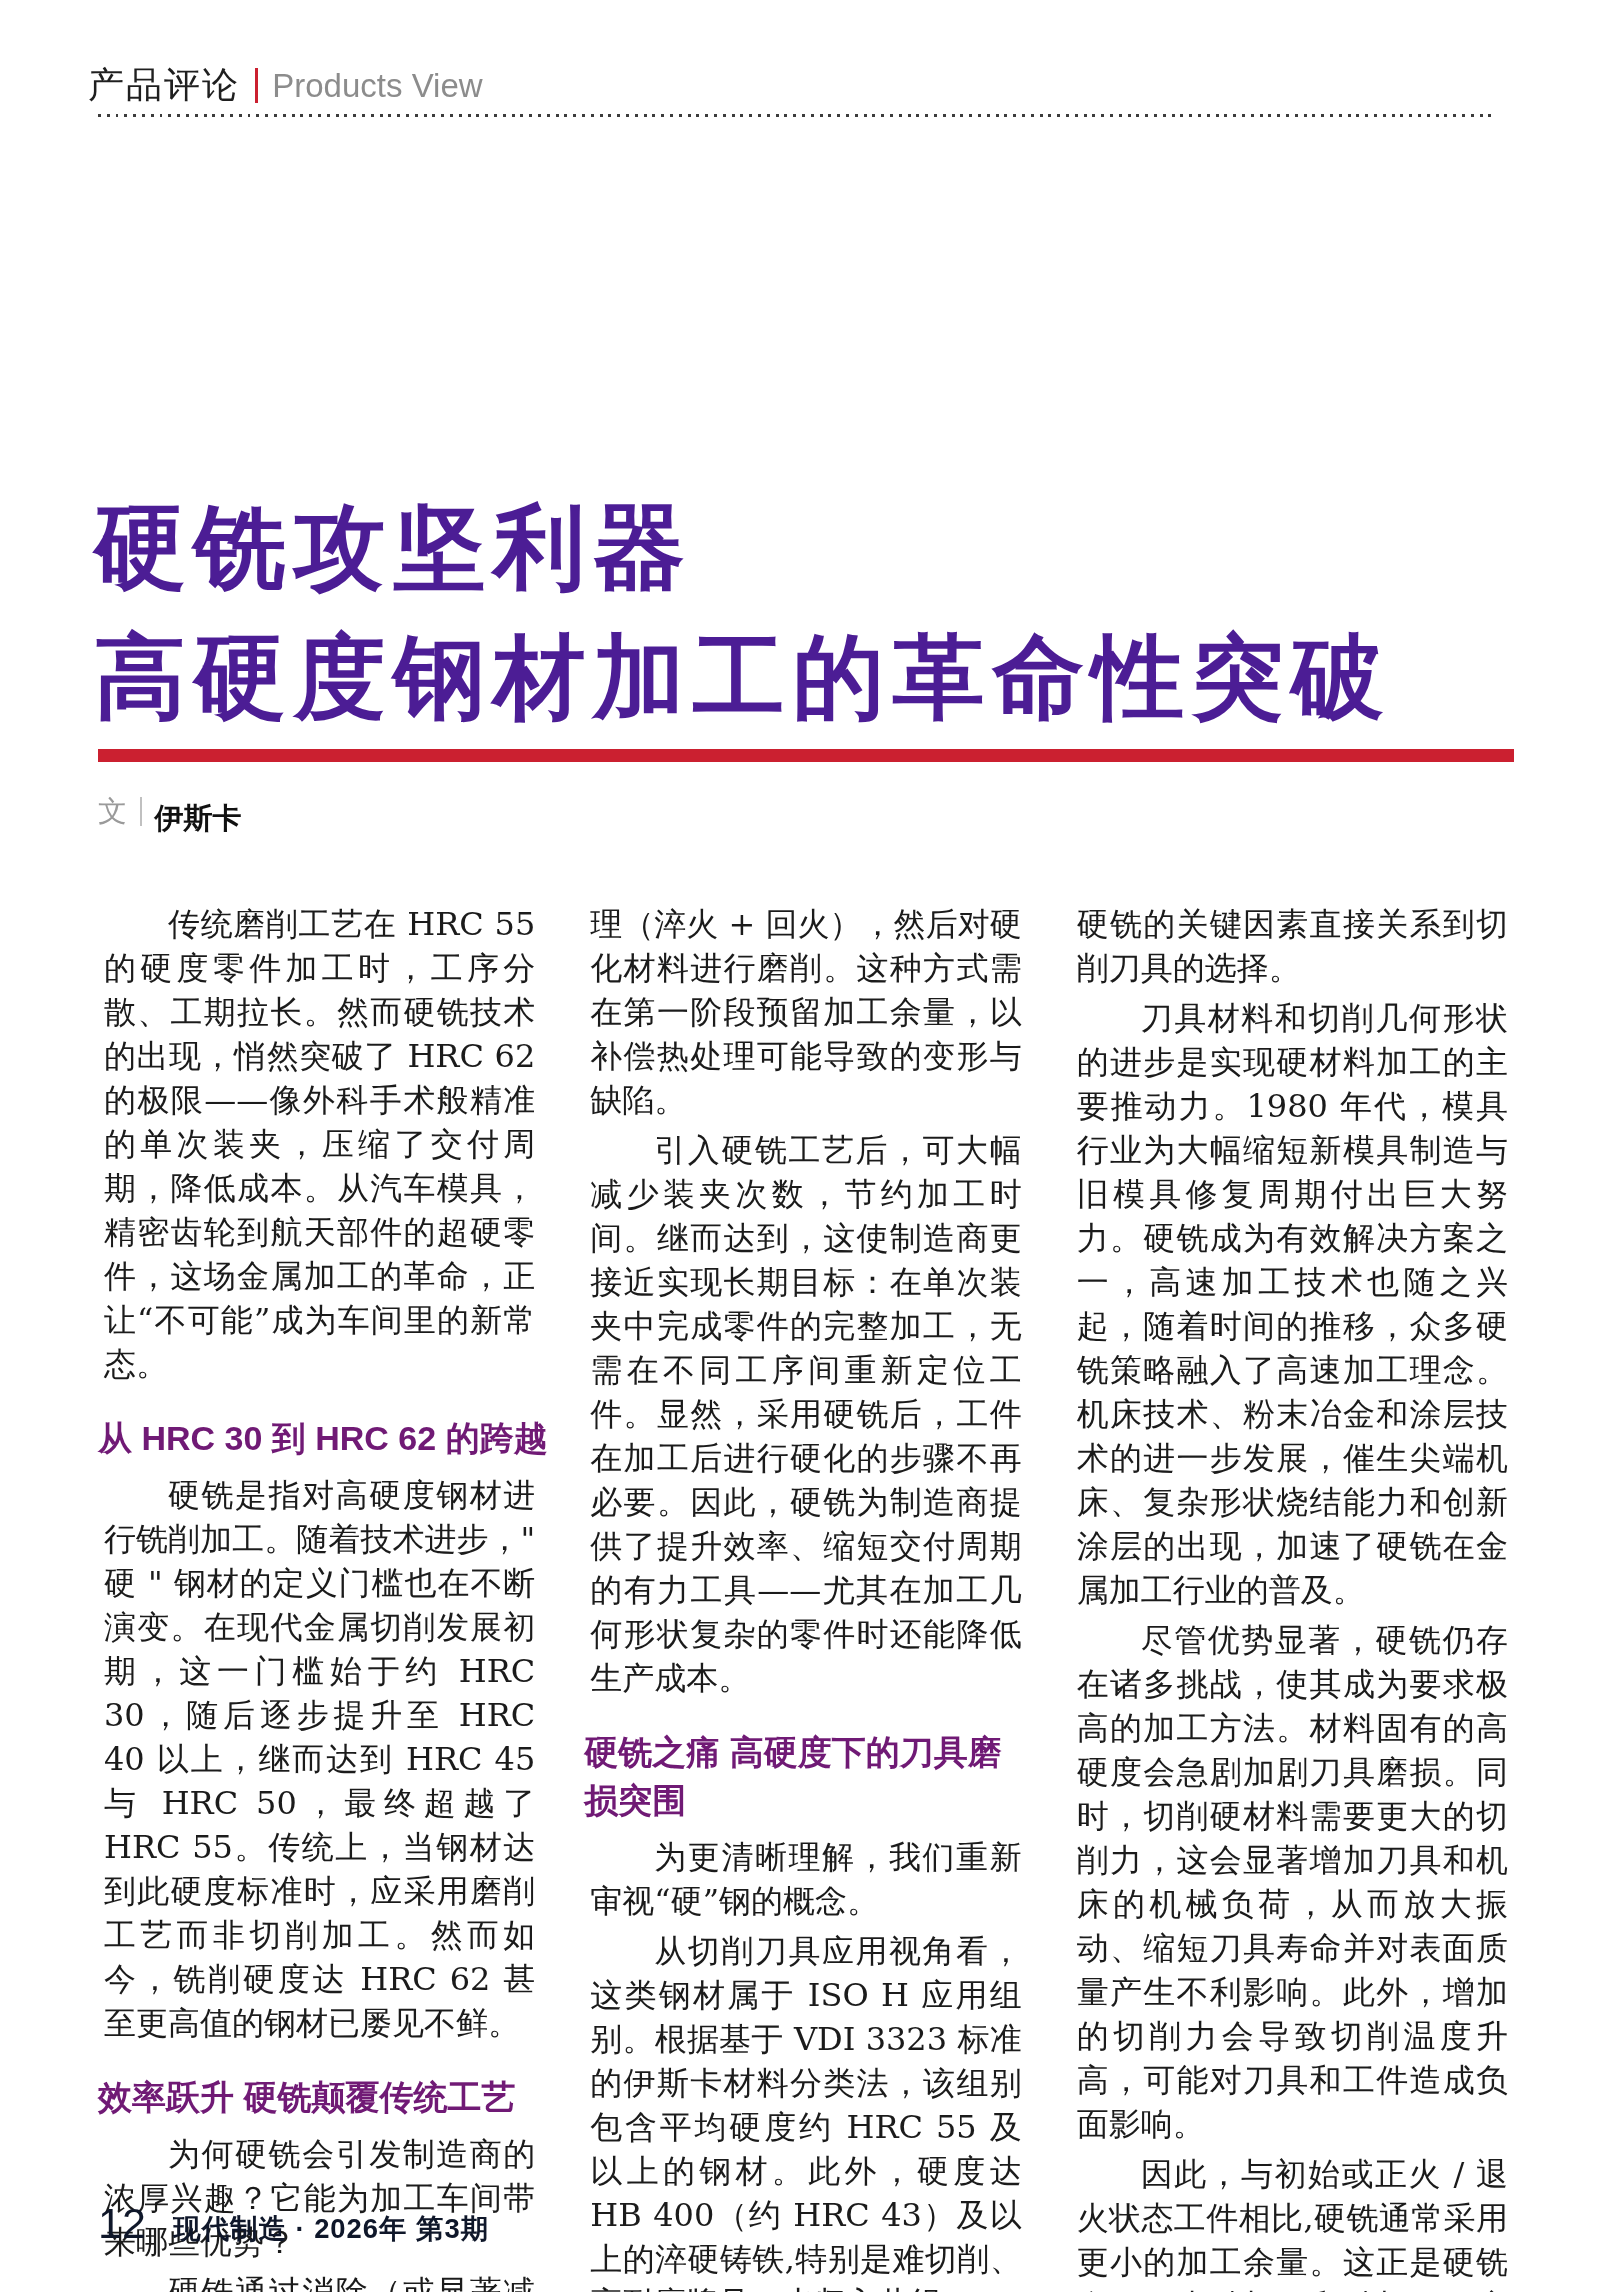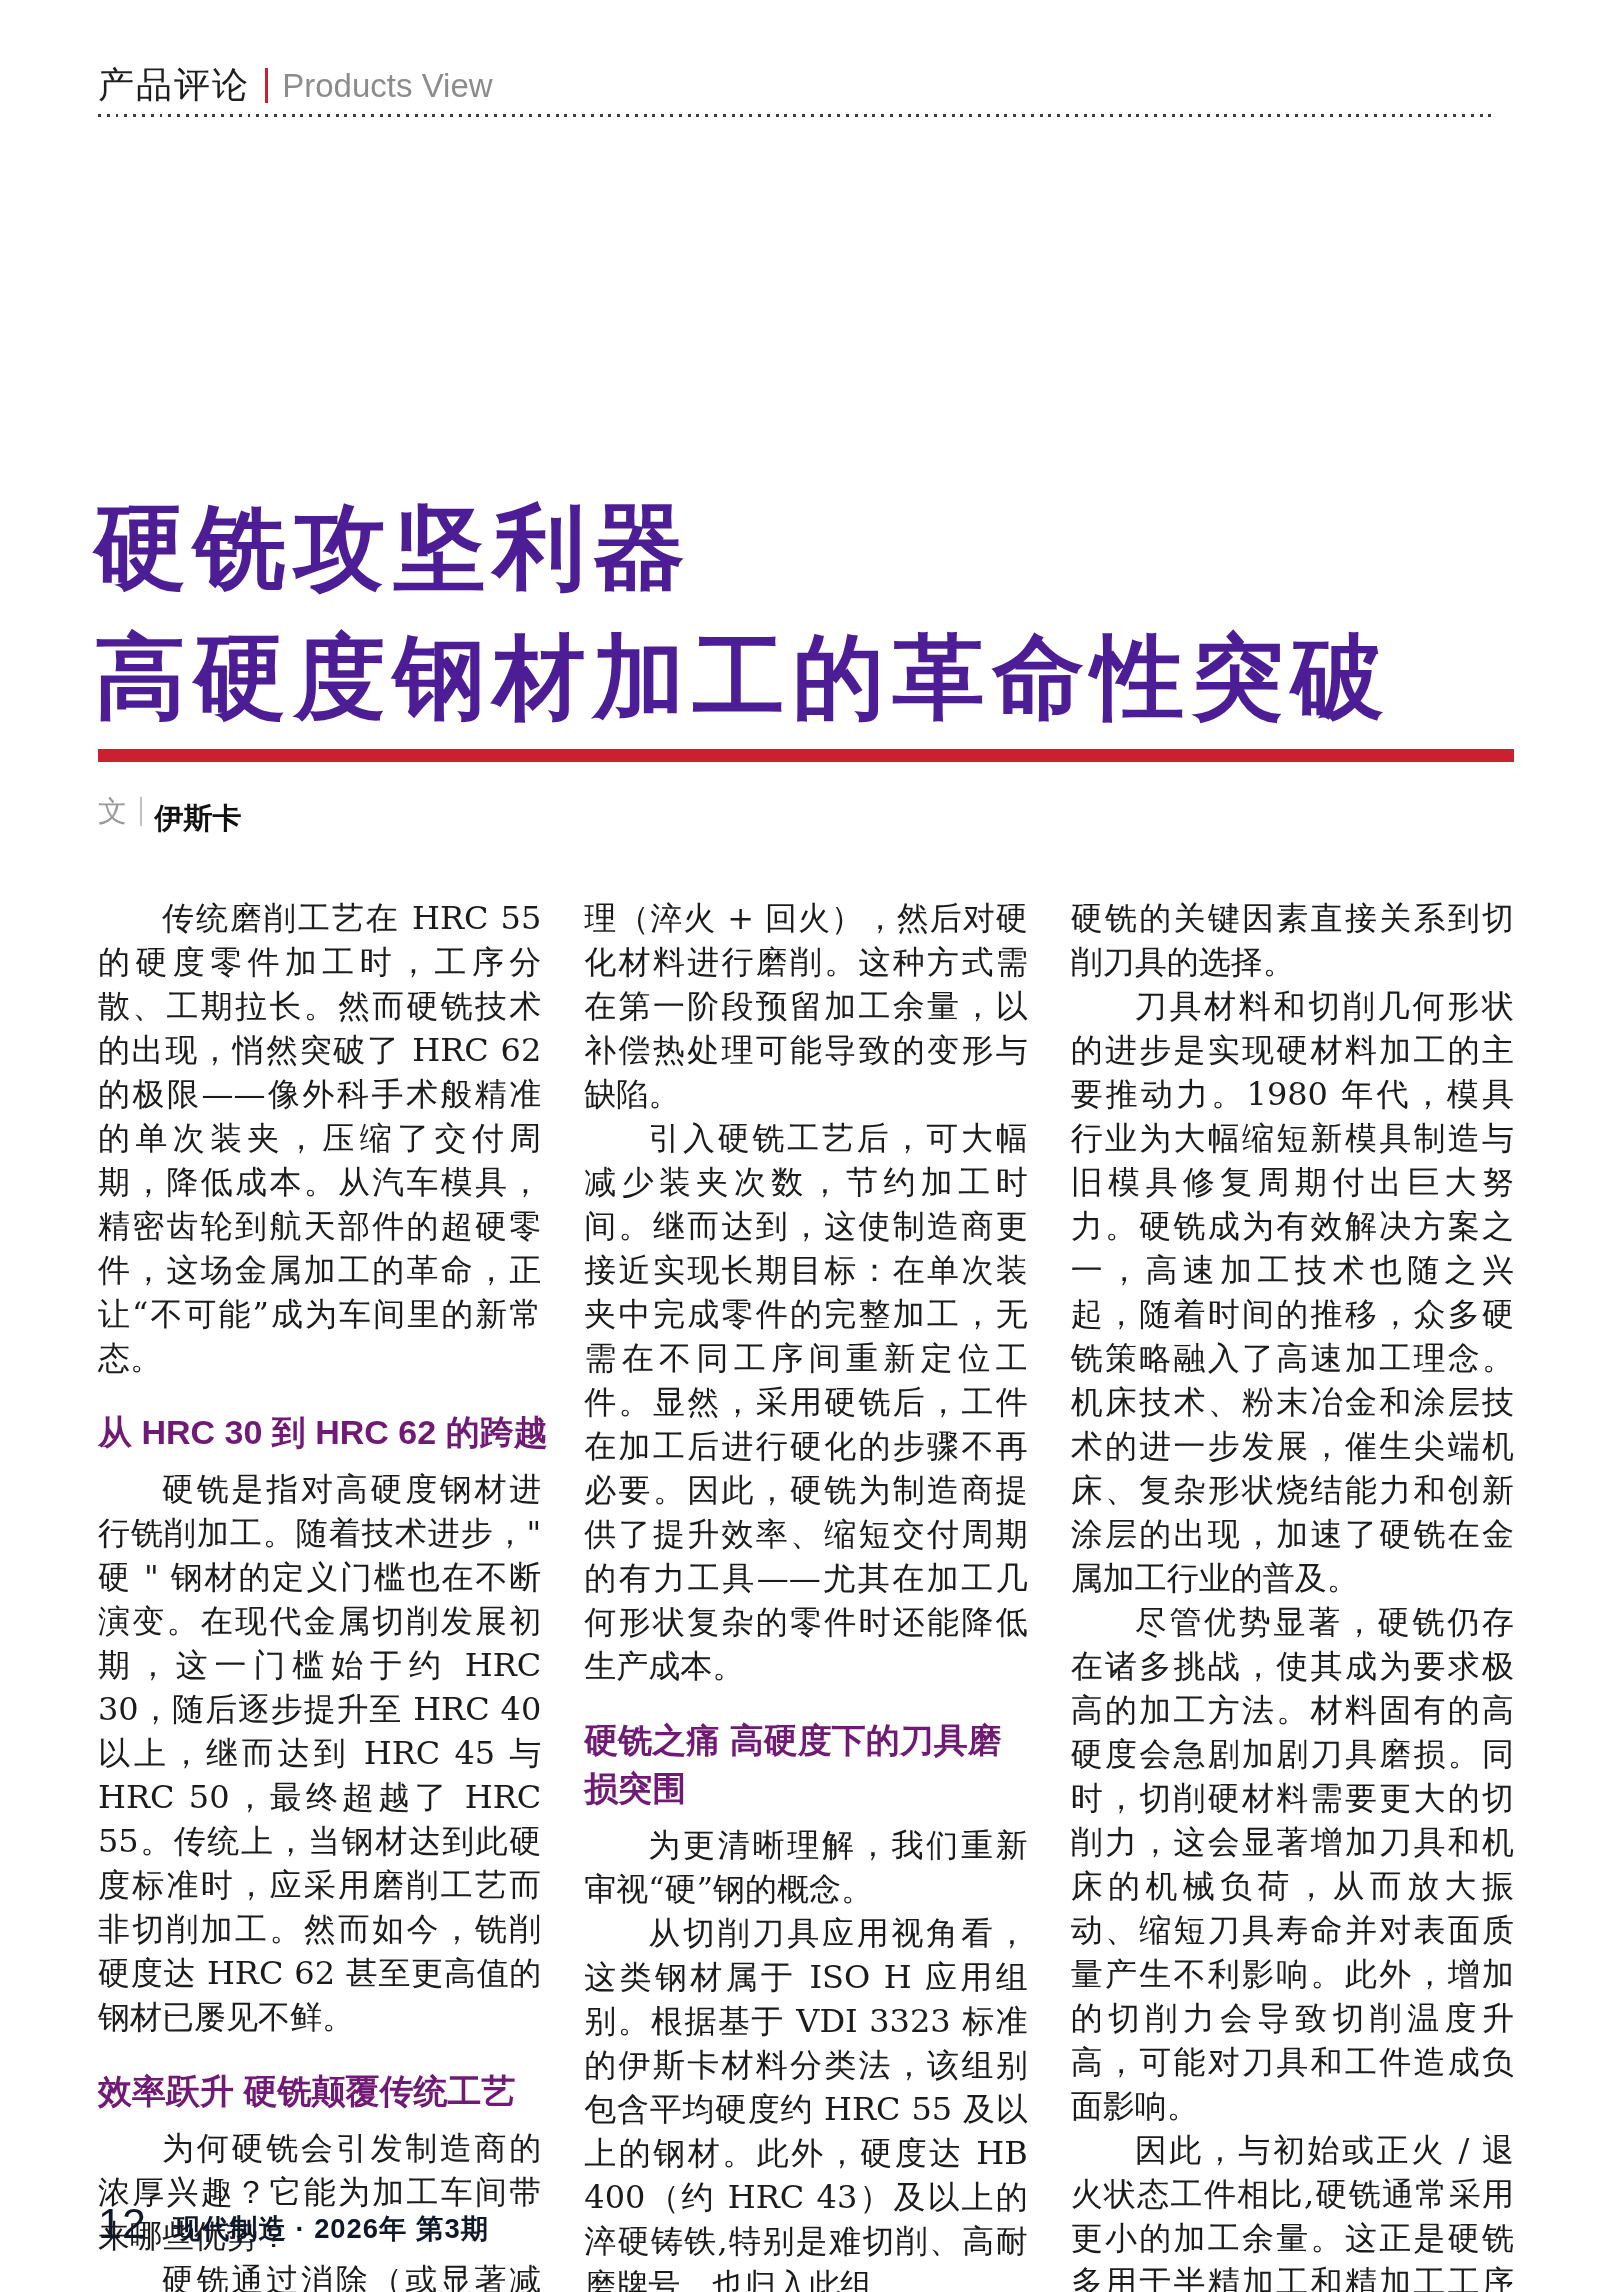--- a/index.html
+++ b/index.html
@@ -2,21 +2,21 @@
 <html><head>
 <meta charset="utf-8">
 <style>
   html,body { margin:0; padding:0; background:#ffffff; }
   .page {
     position:relative; width:1621px; height:2293px; background:#ffffff;
     font-family:"DejaVu Serif","Liberation Serif",serif; overflow:hidden;
   }
 
   
-  .header { position:absolute; left:98px; top:61px; display:flex; align-items:center; gap:14.7px;
+  .header { position:absolute; left:88px; top:61px; display:flex; align-items:center; gap:14.7px;
             font-family:"Liberation Sans","DejaVu Sans",sans-serif; }
   .header-cn { font-size:36px; color:#1f1f1f; font-weight:500; letter-spacing:2px; }
   .header-bar { width:2.9px; height:35px; background:#CB2030; }
   .header-en { font-size:33px; color:#8c8c8c; font-weight:400; }
   .dotted-rule { position:absolute; left:98px; top:114px; width:1393px; height:2.9px;
     background-image:repeating-linear-gradient(to right,#3c3c3c 0 2.9px, transparent 2.9px 8.8px); }
 
   
   .title { position:absolute; left:94px; top:482px;
            font-family:"Liberation Sans","DejaVu Sans",sans-serif;
@@ -26,21 +26,21 @@
 
   .byline { position:absolute; left:98px; top:784px; display:flex; align-items:center; gap:12.7px;
             font-family:"Liberation Sans","DejaVu Sans",sans-serif; }
   .byline-label { font-size:29px; color:#9a9a9a; }
   .byline-divider { width:2px; height:29px; background:#c0c0c0; }
   .byline-author { font-size:29px; color:#111111; font-weight:700;margin-top:15px; }
 
   
   .columns { position:absolute; left:98px; top:896px; width:1416px; display:flex; gap:43px; }
   .col { flex:1; min-width:0; }
-  .p { margin:0; font-size:32px; line-height:44px; color:#1b1b1b; text-align:justify; }
+  .p { margin:6px; font-size:32px; line-height:44px; color:#1b1b1b; text-align:justify; }
   .p.indent { text-indent:2em; }
   .h { font-family:"Liberation Sans","DejaVu Sans",sans-serif; font-weight:700;
        color:#701a75; font-size:34px; line-height:48px; margin:28px 0 10.8px 0; }
   .h.nowrap { white-space:nowrap; }
 
   
   .footer { position:absolute; left:98px; top:2199px; display:flex; align-items:baseline; gap:27.4px;
             font-family:"Liberation Sans","DejaVu Sans",sans-serif; color:#0f172a; }
   .page-num { font-size:43px; font-weight:500; }
   .journal { font-size:27.4px; font-weight:600; letter-spacing:1px; }

